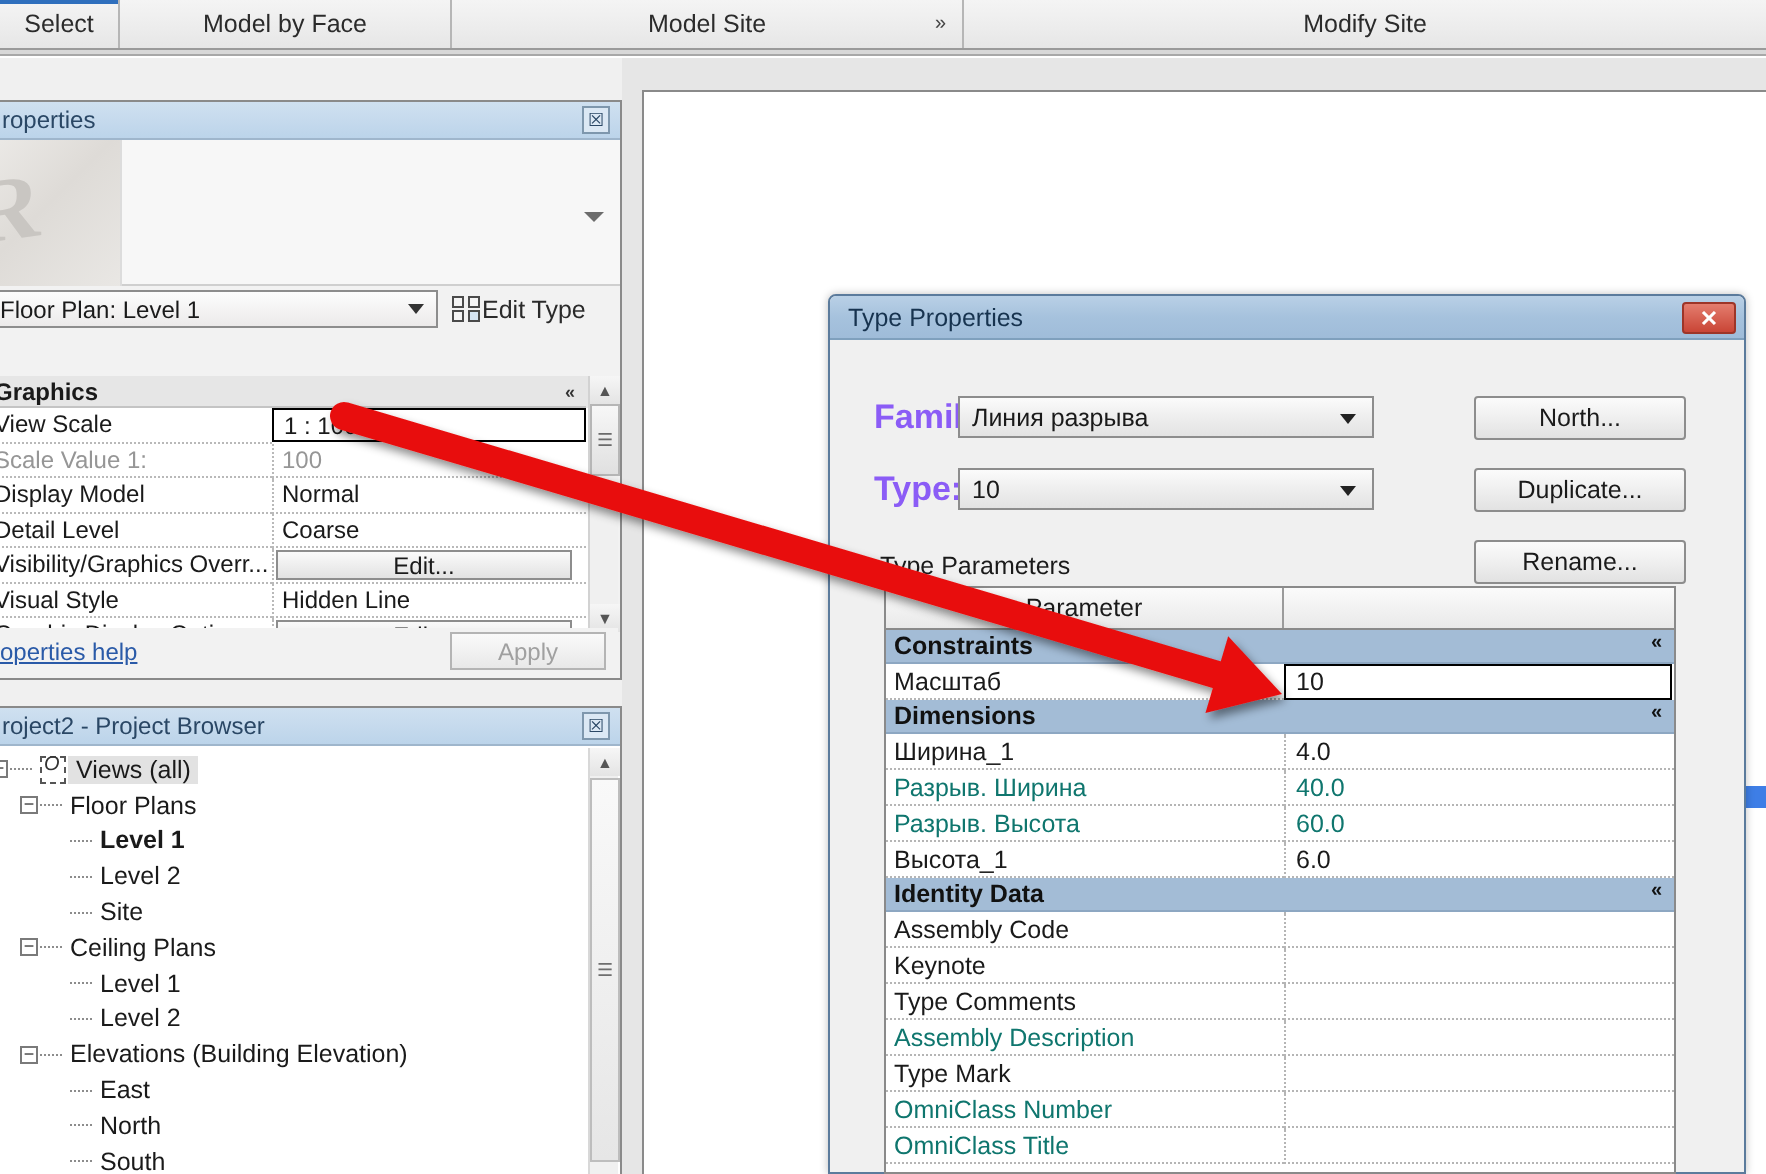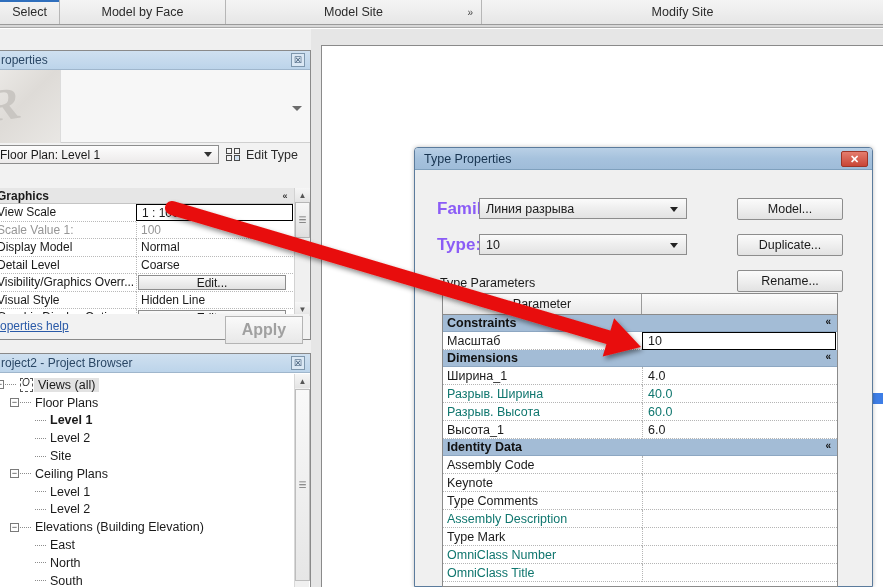--- a/index.html
+++ b/index.html
@@ -106,21 +106,21 @@
     display:flex; align-items:center;
     padding-left:6px;
     font-size:12px; color:#1a1a1a;
     position:relative;
   }
   .type-combo .arrow {
     position:absolute; right:6px; top:6px;
     width:0;height:0;border-left:4px solid transparent;border-right:4px solid transparent;border-top:5px solid #333;
   }
   .edit-type {
-    flex:1; display:flex; align-items:center; gap:5px;
+    flex:1; display:flex; align-items:center; 
     padding-left:7px; font-size:12.5px; color:#2b2b2b;
   }
   .edit-type-icon { width:15px;height:14px;position:relative;}
   .edit-type-icon i{ position:absolute;border:1px solid #4a4a4a;background:#f4f4f4;display:block;}
   .edit-type-icon i.a{left:0;top:0;width:6px;height:6px;}
   .edit-type-icon i.b{left:8px;top:0;width:6px;height:6px;}
   .edit-type-icon i.c{left:0;top:7px;width:6px;height:6px;}
   .edit-type-icon i.d{left:8px;top:7px;width:6px;height:6px;background:#d5e4f2;}
 
   
@@ -169,24 +169,24 @@
   .ps-thumb { position:absolute; left:0; top:14px; width:15px; height:36px;
     background:linear-gradient(to bottom,#f7f7f7,#e0e0e0); border:1px solid #b6b6b6;
     display:flex;align-items:center;justify-content:center; font-size:9px;color:#6b6b6b;}
   .palette-footer {
     position:absolute; left:1px; right:1px; bottom:1px; height:24px;
     background:#f2f2f2; display:flex; align-items:center;
   }
   .prop-help { font-size:12px; color:#2a5aa8; text-decoration:underline; padding-left:2px; }
   .apply-btn {
     position:absolute; right:6px; top:2px;
-    width:78px; height:28px;
+    width:78px; height:19px;
     background: linear-gradient(to bottom,#fafafa,#e8e8e8);
     border:1px solid #b4b4b4; color:#a0a0a0;
-    display:flex;align-items:center;justify-content:center; font-size:16px;font-weight:bold;
+    display:flex;align-items:center;justify-content:center; font-size:12px;
   }
 
   
   .browser {
     position:absolute; left:-8px; top:324px; width:319px; height:263px;
     background:#fff; border:1px solid #8a8a8a;
   }
   .browser-title {
     height:19px;
     background: linear-gradient(to bottom,#cfe0f0 0%,#bcd4ea 100%);
@@ -511,21 +511,21 @@
       </div>
 
       <div class="field-row" style="left:0; top:64px;">
         <span class="field-label">Type:</span>
         <span class="combo">
           <span>10</span>
           <span class="arrow"></span>
         </span>
       </div>
 
-      <div class="btn" style="position:absolute;left:322px;top:28px;">Model...</div>
+      <div class="btn" style="position:absolute;left:322px;top:28px;">North...</div>
       <div class="btn" style="position:absolute;left:322px;top:64px;">Duplicate...</div>
       <div class="btn" style="position:absolute;left:322px;top:100px;">Rename...</div>
     </div>
   </div>
 
   <div class="tp-label">Type Parameters</div>
 
   <div class="ptable">
     <div class="pt-head">
       <div class="c1">Parameter</div>

